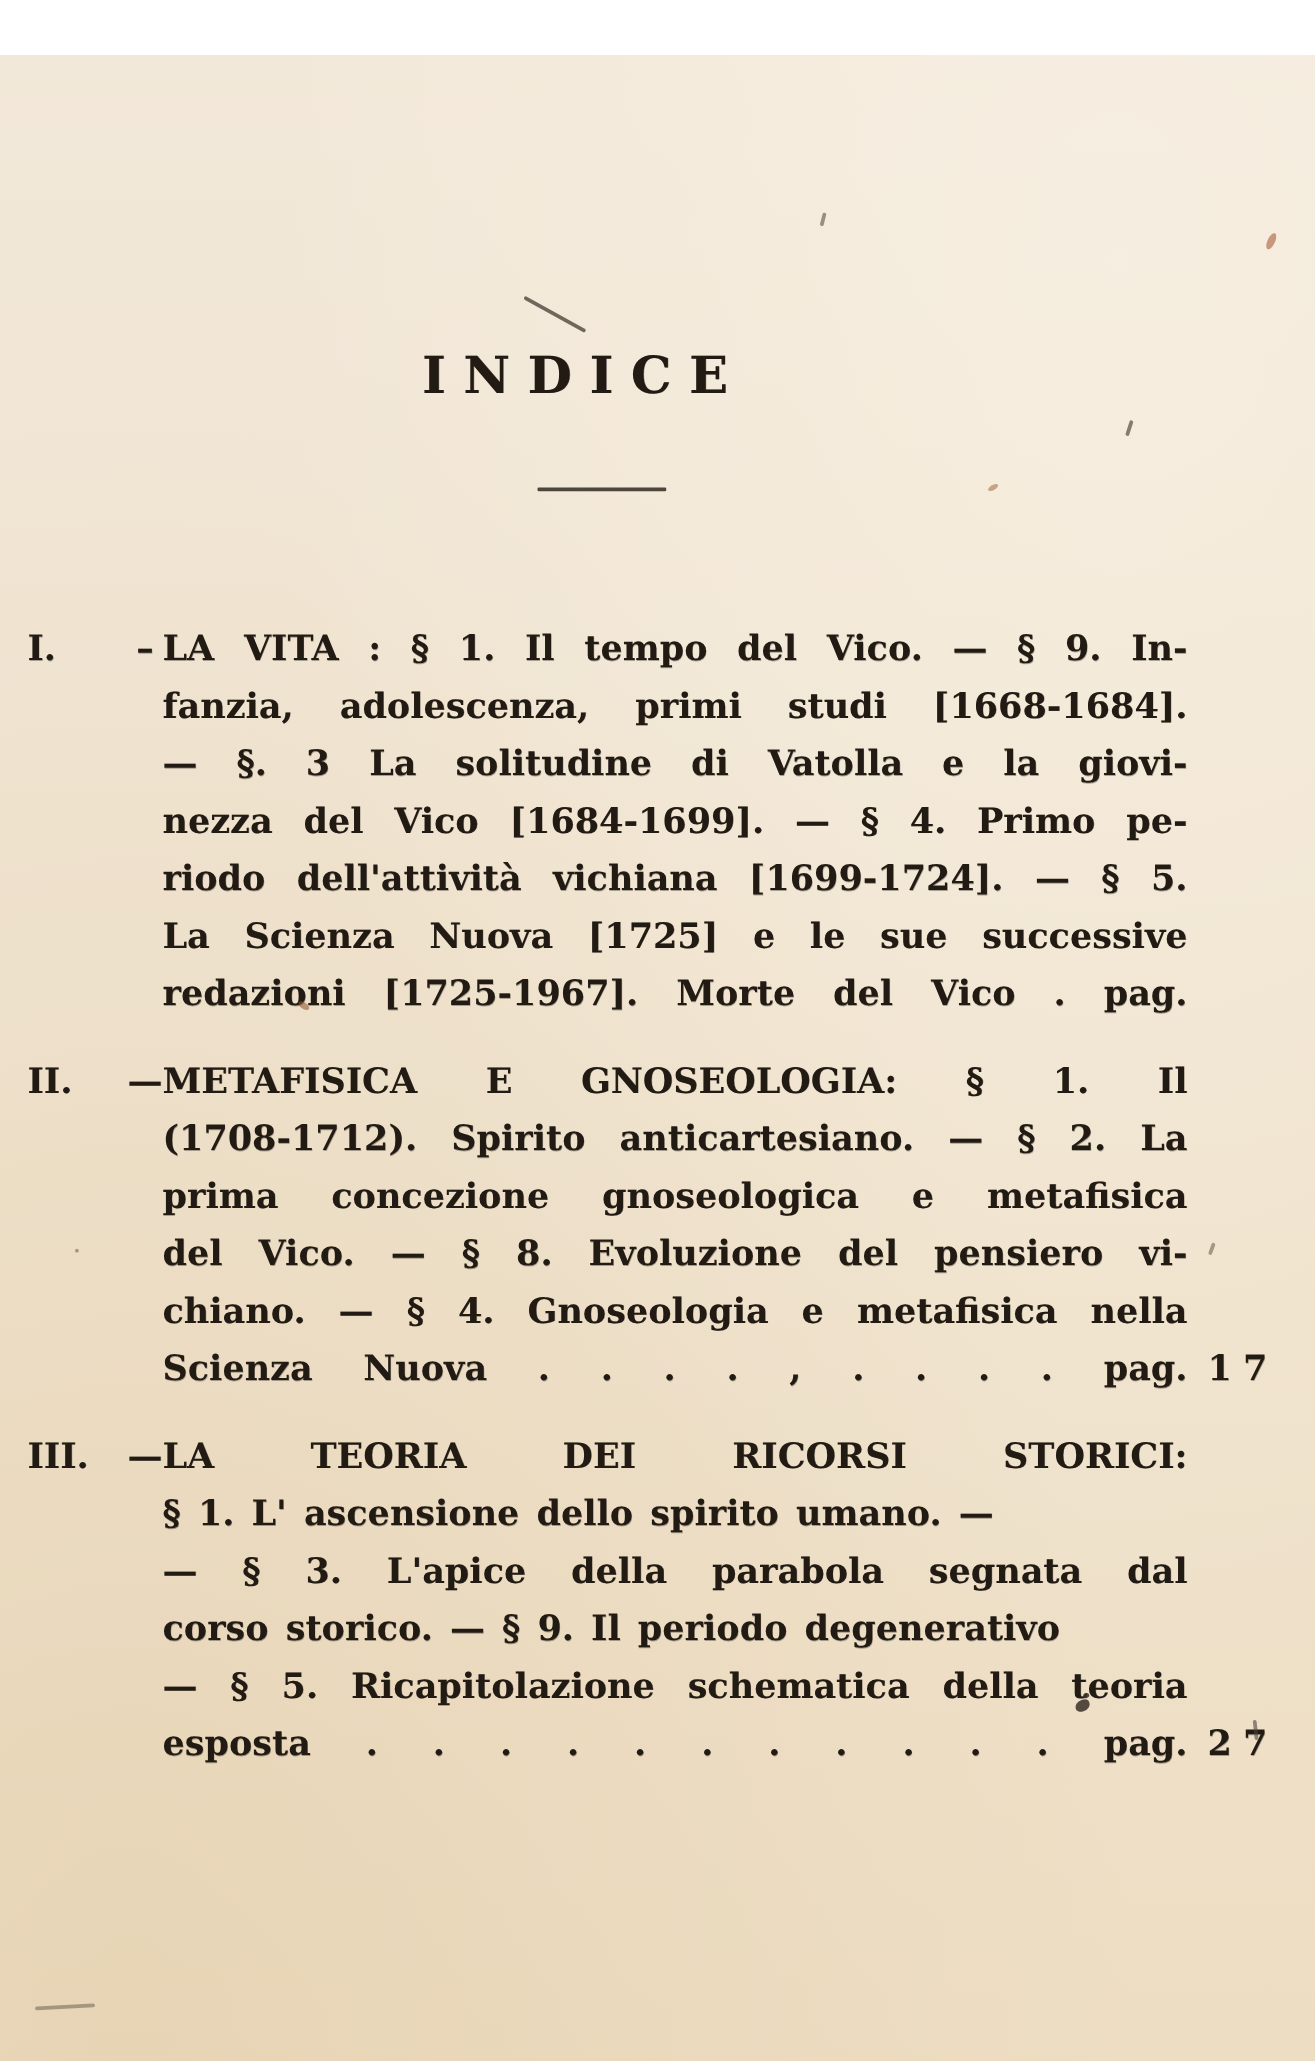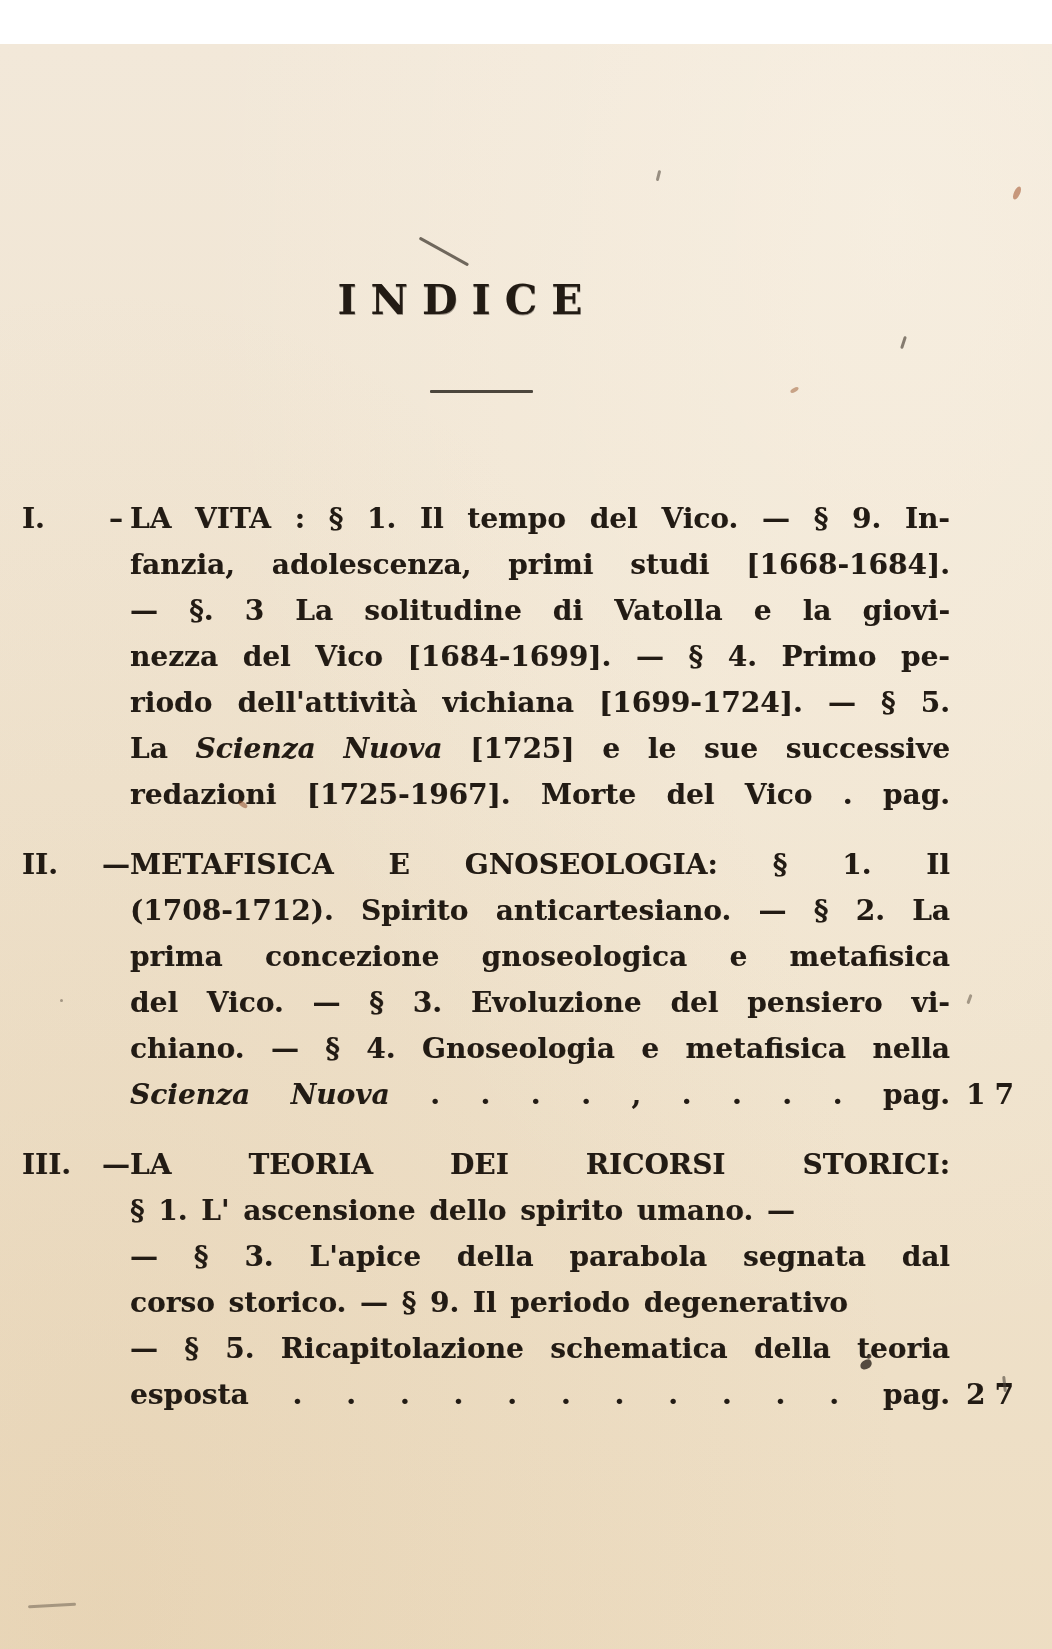--- a/index.html
+++ b/index.html
@@ -30,21 +30,21 @@
   .entry{
     display:grid;grid-template-columns:80px 28px 820px auto;
     margin-bottom:24px;
   }
   .entry,.entry *{font-size:28px;line-height:46px;font-weight:700;}
   .numeral{text-align:left;}
   .dashcol{text-align:center;}
   .body{width:820px;}
   .line{white-space:normal;word-spacing:0.14em;text-shadow:0.35px 0.45px 0 rgba(34,27,20,0.35);}
   .line.just{text-align:justify;text-align-last:justify;}
-  .it{font-style:italic;}
+  .it{}
   .pagenum{align-self:end;padding-left:16px;letter-spacing:9px;white-space:nowrap;
     text-shadow:0.35px 0.45px 0 rgba(34,27,20,0.35);}
   .numeral,.dashcol{text-shadow:0.35px 0.45px 0 rgba(34,27,20,0.35);}
   
   .artifact{position:absolute;pointer-events:none;}
   .a-stroke{left:416px;top:206px;width:56px;height:2.6px;background:#4d463c;opacity:.8;transform:rotate(29deg);border-radius:2px;}
   .a-tick1{left:902px;top:292px;width:3px;height:13px;background:#564c40;opacity:.7;transform:rotate(18deg);border-radius:2px;}
   .a-tick2{left:657px;top:126px;width:2.5px;height:11px;background:#5a5045;opacity:.6;transform:rotate(14deg);border-radius:2px;}
   .a-tick3{left:1003px;top:1332px;width:2.5px;height:16px;background:#4d443a;opacity:.6;transform:rotate(-6deg);border-radius:2px;}
   .a-blot{left:860px;top:1316px;width:12px;height:9px;background:#3a3128;opacity:.85;border-radius:60% 40% 55% 45%;transform:rotate(-20deg);}
@@ -78,21 +78,21 @@
         </div>
         <div class="pagenum"></div>
       </div>
       <div class="entry">
         <div class="numeral">II.</div>
         <div class="dashcol">—</div>
         <div class="body">
           <div class="line just"><span>METAFISICA E GNOSEOLOGIA: § 1. Il</span></div>
           <div class="line just"><span>(1708-1712). Spirito anticartesiano. — § 2. La</span></div>
           <div class="line just"><span>prima concezione gnoseologica e metafisica</span></div>
-          <div class="line just"><span>del Vico. — § 3. Evoluzione del pensiero vi-</span></div>
+          <div class="line just"><span>del Vico. — § 8. Evoluzione del pensiero vi-</span></div>
           <div class="line just"><span>chiano. — § 4. Gnoseologia e metafisica nella</span></div>
           <div class="line just"><span class="it">Scienza Nuova</span><span> . . . . , . . . . pag.</span></div>
         </div>
         <div class="pagenum">17</div>
       </div>
       <div class="entry">
         <div class="numeral">III.</div>
         <div class="dashcol">—</div>
         <div class="body">
           <div class="line just"><span>LA TEORIA DEI RICORSI STORICI:</span></div>

